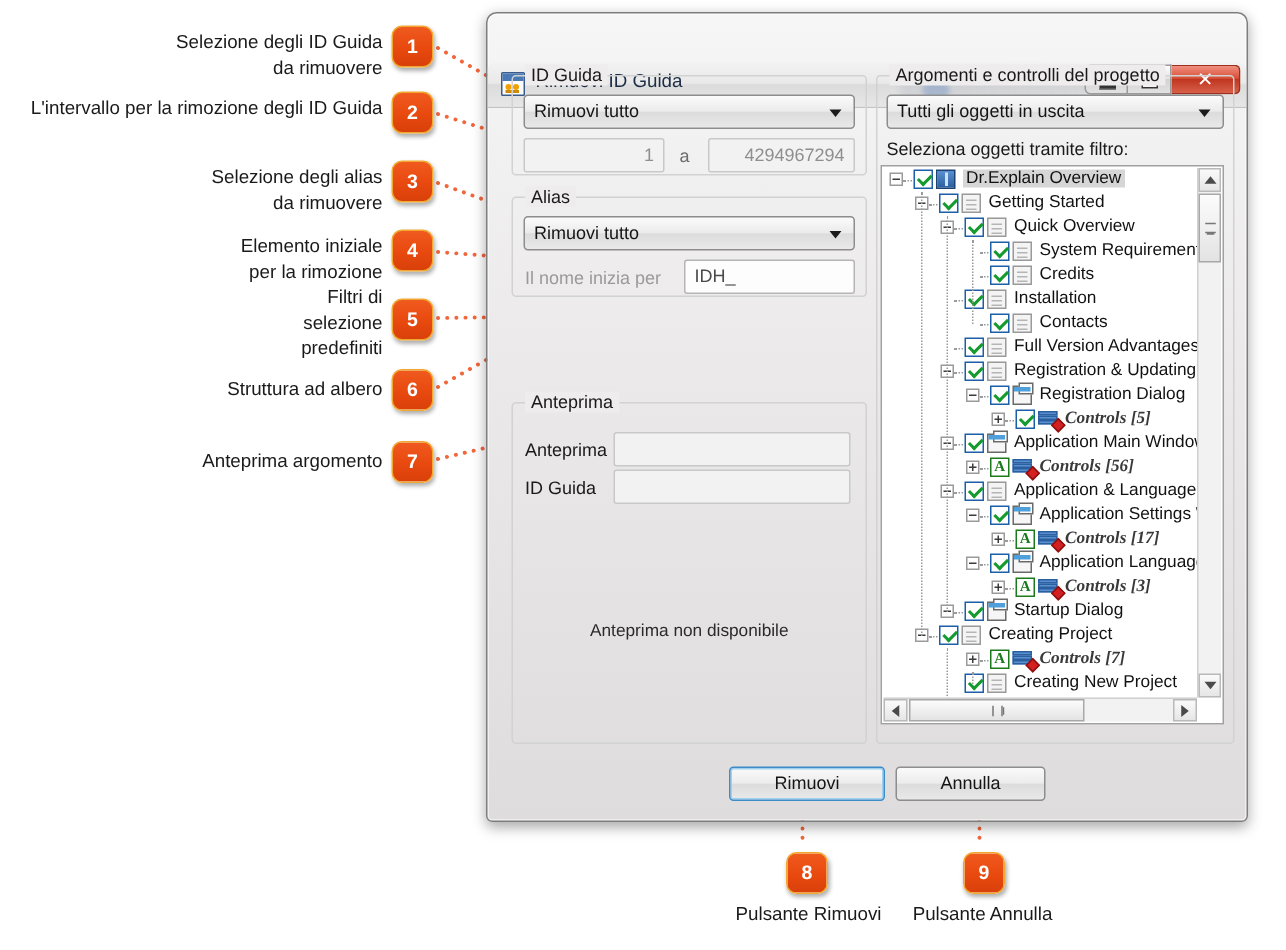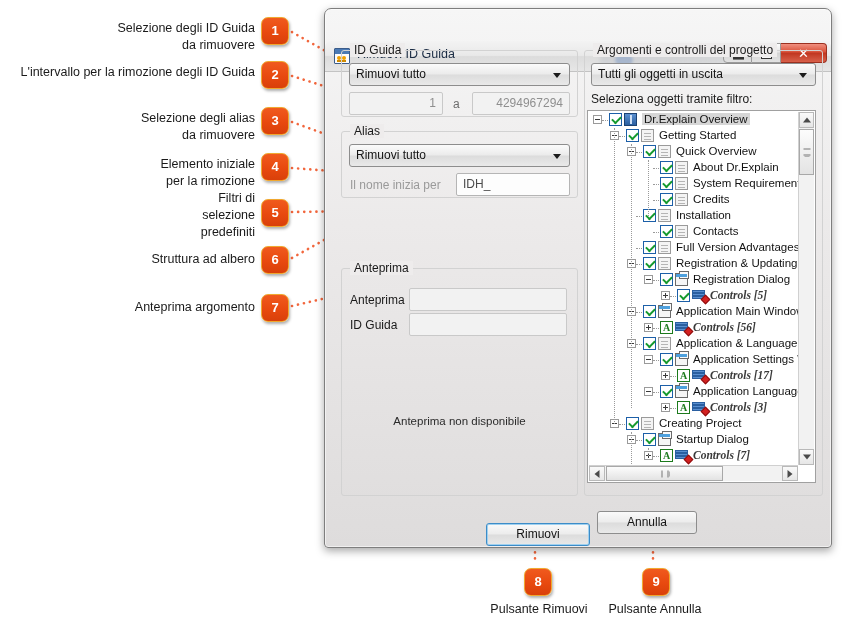--- a/index.html
+++ b/index.html
@@ -368,26 +368,20 @@
               <span class="dash" style="left:47px;width:6px;"></span>
               <span class="pm " style="left:38px;"></span>
               <span class="cb" style="left:54px;"></span>
               <span class="ic doc" style="left:69px;"></span>
               <span class="tx" style="left:87px;">Quick Overview</span>
             </div>
             <div class="trow">
               <span class="dash" style="left:64px;width:6px;"></span>
               <span class="cb" style="left:71px;"></span>
               <span class="ic doc" style="left:86px;"></span>
-              <span class="tx" style="left:104px;">About Dr.Explain</span>
-            </div>
-            <div class="trow">
-              <span class="dash" style="left:64px;width:6px;"></span>
-              <span class="cb" style="left:71px;"></span>
-              <span class="ic doc" style="left:86px;"></span>
               <span class="tx" style="left:104px;">System Requirements</span>
             </div>
             <div class="trow">
               <span class="dash" style="left:64px;width:6px;"></span>
               <span class="cb" style="left:71px;"></span>
               <span class="ic doc" style="left:86px;"></span>
               <span class="tx" style="left:104px;">Credits</span>
             </div>
             <div class="trow">
               <span class="dash" style="left:47px;width:6px;"></span>
@@ -489,34 +483,34 @@
               <span class="dash" style="left:81px;width:6px;"></span>
               <span class="pm plus" style="left:72px;"></span>
               <span class="ic letA" style="left:88px;">A</span>
               <span class="ic stack" style="left:103px;">
                 <i></i>
                 <i></i>
                 <i></i>
                 <u></u>
               </span>
               <span class="tx ital" style="left:121px;">Controls [3]</span>
+            </div>
+            <div class="trow">
+              <span class="dash" style="left:47px;width:6px;"></span>
+              <span class="pm " style="left:38px;"></span>
+              <span class="cb" style="left:54px;"></span>
+              <span class="ic win" style="left:69px;"></span>
+              <span class="tx" style="left:87px;">Startup Dialog</span>
             </div>
             <div class="trow">
               <span class="dash" style="left:30px;width:6px;"></span>
               <span class="pm " style="left:21px;"></span>
               <span class="cb" style="left:37px;"></span>
               <span class="ic doc" style="left:52px;"></span>
               <span class="tx" style="left:70px;">Creating Project</span>
-            </div>
-            <div class="trow">
-              <span class="dash" style="left:47px;width:6px;"></span>
-              <span class="pm " style="left:38px;"></span>
-              <span class="cb" style="left:54px;"></span>
-              <span class="ic win" style="left:69px;"></span>
-              <span class="tx" style="left:87px;">Startup Dialog</span>
             </div>
             <div class="trow">
               <span class="dash" style="left:64px;width:6px;"></span>
               <span class="pm plus" style="left:55px;"></span>
               <span class="ic letA" style="left:71px;">A</span>
               <span class="ic stack" style="left:86px;">
                 <i></i>
                 <i></i>
                 <i></i>
                 <u></u>
@@ -551,18 +545,18 @@
             </div>
           <div class="sthumb" style="left:17px;top:0;bottom:0;width:117px;">
             <span class="grip" style="width:5px;height:7px;border-left:1px solid #777;border-right:1px solid #777;box-shadow:2px 0 0 -1px #777;"></span>
           </div>
           <div class="sbtn" style="right:0;top:0;bottom:0;width:16px;">
               <span class="tri rt"></span>
             </div>
         </div>
       </div>
 
-      <div class="dbtn default" style="left:155px;top:470px;width:104px;margin-top:12px;">Rimuovi</div>
+      <div class="dbtn default" style="left:155px;top:470px;width:104px;">Rimuovi</div>
       <div class="dbtn" style="left:266px;top:470px;width:100px;">Annulla</div>
 
     </div>
   </div>
 </div>
 
 </body></html>

